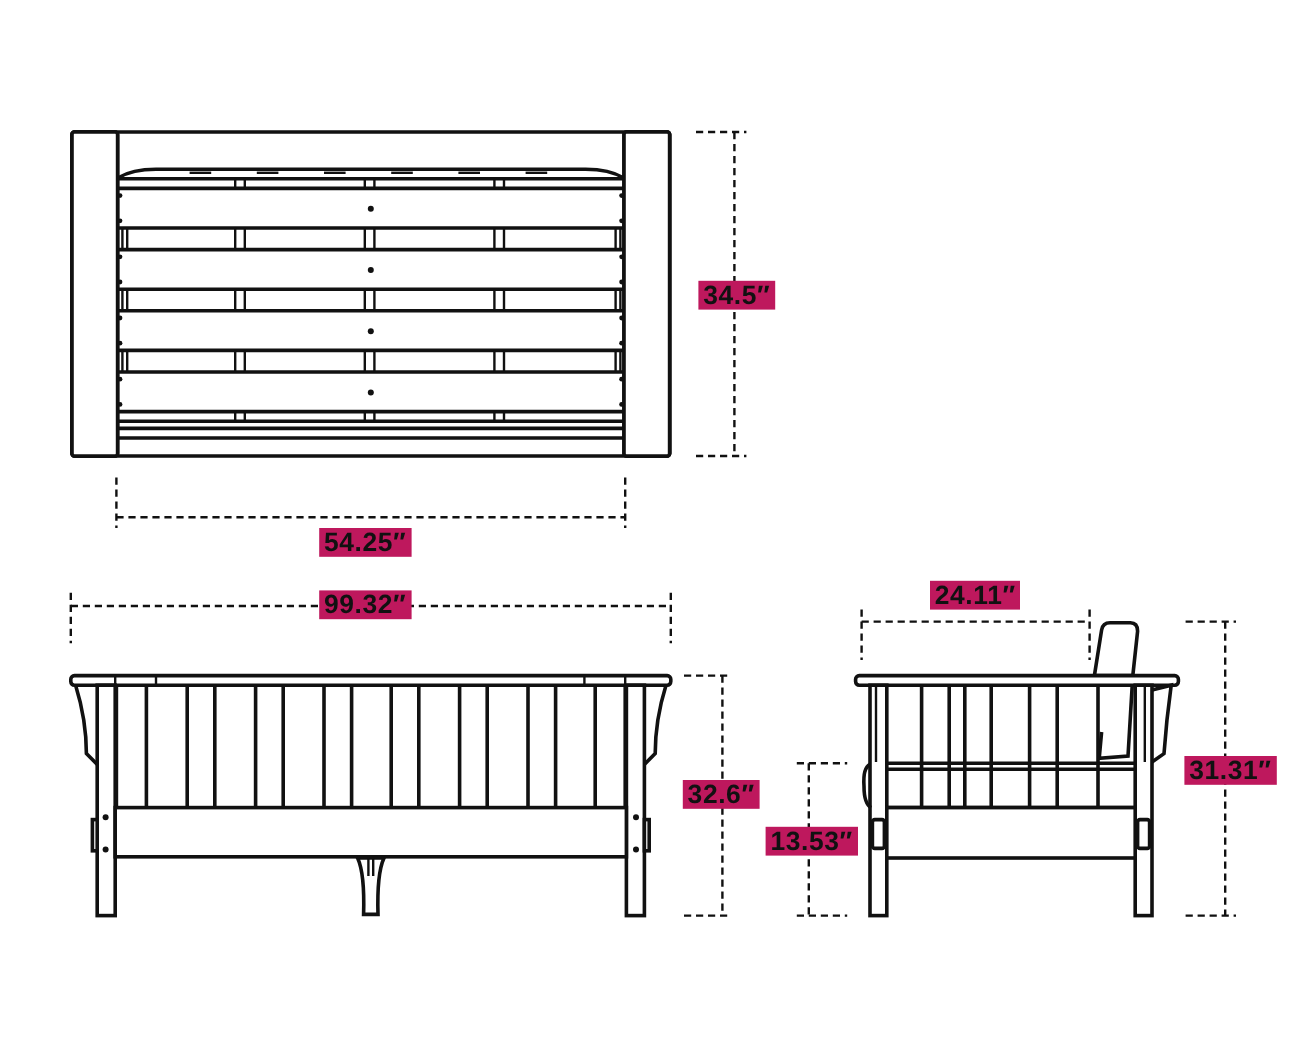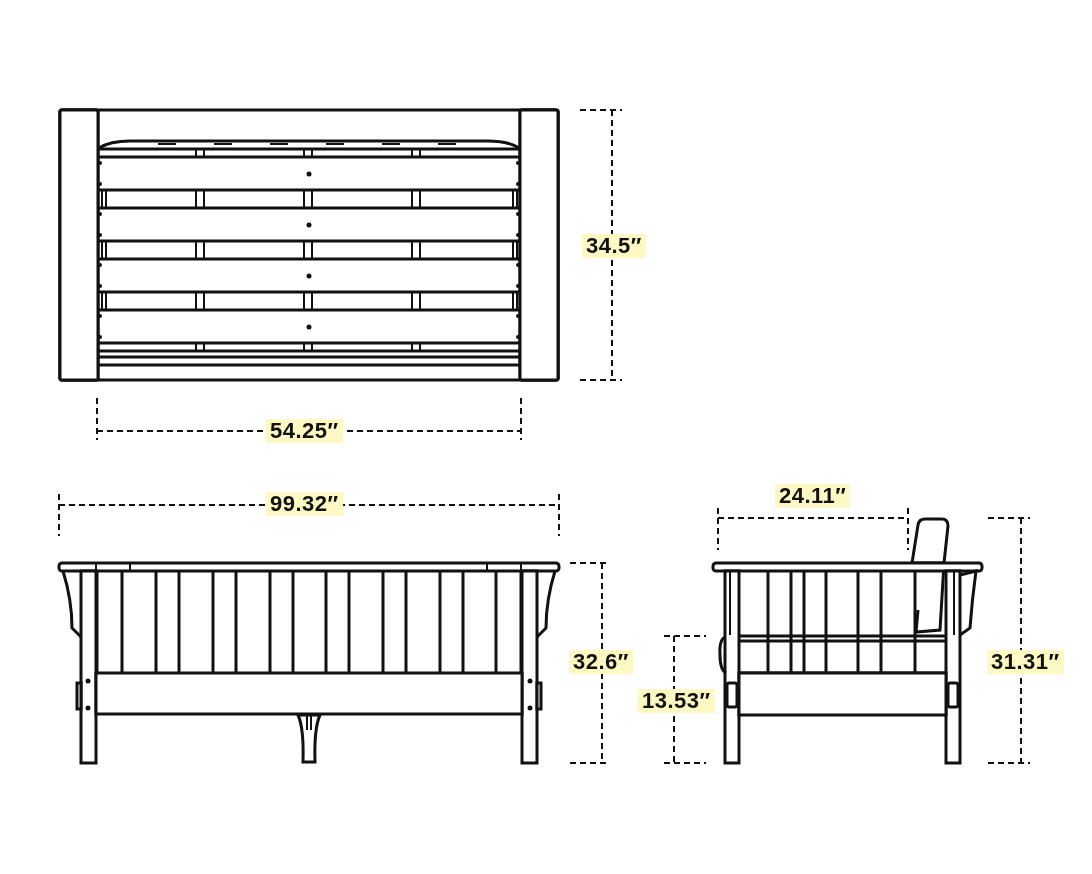--- a/index.html
+++ b/index.html
@@ -4,21 +4,21 @@
   <style>
     html, body { margin: 0; padding: 0; background: #ffffff; }
     body { width: 1092px; height: 874px; position: relative; overflow: hidden; }
     #canvas { position: absolute; left: 0; top: 0; width: 1092px; height: 874px; }
     .dim-label {
       position: absolute;
       font-family: "Liberation Sans", "DejaVu Sans", sans-serif;
       font-weight: bold;
       font-size: 22px;
       color: #111111;
-      background: #fef9c3;
+      background: #be185d;
       padding: 0 4px;
       line-height: 24px;
       white-space: nowrap;
       letter-spacing: 0.5px;
     }
     svg .ln { stroke: #111; stroke-width: 3; fill: none; }
     svg .lt { stroke: #111; stroke-width: 2; fill: none; }
     svg .fw { stroke: #111; stroke-width: 3; fill: #fff; }
     svg .dash { stroke: #111; stroke-width: 2; fill: none; stroke-dasharray: 6 4; }
     svg .dot { fill: #111; }
@@ -259,18 +259,18 @@
     <line class="dash" x1="674" y1="636" x2="674" y2="763"></line>
   </g>
   <g>
     <line class="dash" x1="988" y1="518" x2="1030" y2="518"></line>
     <line class="dash" x1="988" y1="763" x2="1030" y2="763"></line>
     <line class="dash" x1="1021" y1="518" x2="1021" y2="763"></line>
   </g>
 </svg>
 
 <div class="dim-label" style="left:582px; top:234px;">34.5″</div>
-<div class="dim-label" style="left:266px; top:419px;">54.25″</div>
+<div class="dim-label" style="left:266px; top:440px;">54.25″</div>
 <div class="dim-label" style="left:266px; top:492px;">99.32″</div>
 <div class="dim-label" style="left:569px; top:650px;">32.6″</div>
 <div class="dim-label" style="left:775px; top:484px;">24.11″</div>
 <div class="dim-label" style="left:638px; top:689px;">13.53″</div>
-<div class="dim-label" style="left:987px; top:630px;margin-top:20px;">31.31″</div>
+<div class="dim-label" style="left:987px; top:630px;">31.31″</div>
 
 </body></html>

